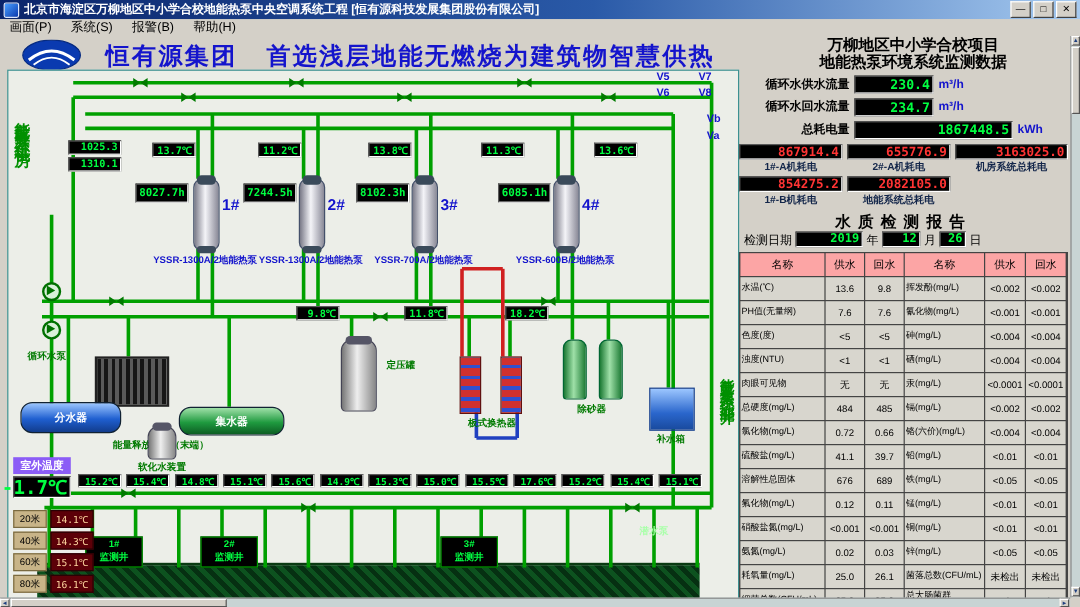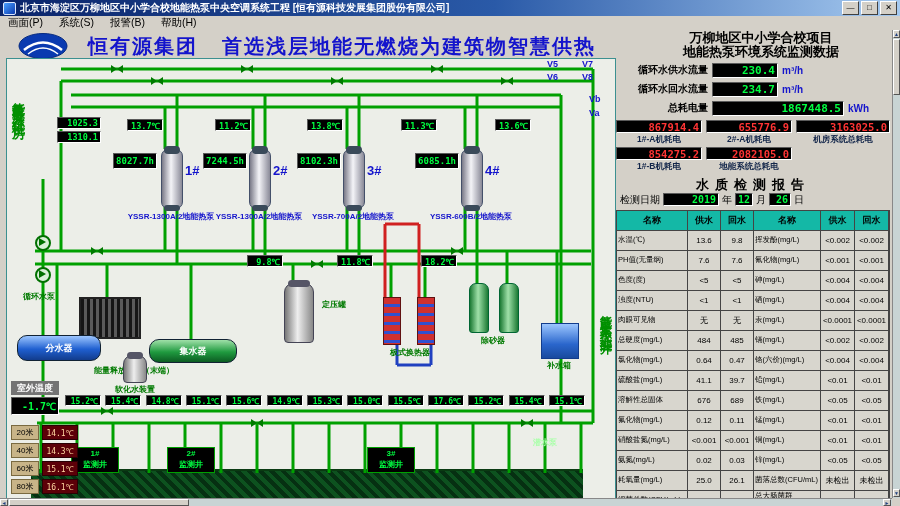--- a/index.html
+++ b/index.html
@@ -74,23 +74,23 @@
   .well-box{position:absolute;width:46px;height:24px;background:#000;border:1px solid #00a000;
     color:#00ff41;font-size:8px;line-height:11px;text-align:center;font-weight:bold;}
   .wt-row{position:absolute;left:58px;top:336px;width:520px;display:flex;justify-content:space-between;}
   .wt{width:36px;height:11px;font-size:8px;}
   .depth-panel{position:absolute;left:4px;top:366px;display:flex;flex-direction:column;gap:3px;}
   .depth-row{display:flex;gap:3px;}
   .depth-lbl{width:26px;height:13px;background:#c8b488;border:1px solid #7a6a40;color:#000;
     font-size:8px;display:flex;align-items:center;justify-content:center;}
   .depth-val{width:34px;height:13px;background:#5c0008;border:1px solid #2a0004;color:#ffd6a0;
     font-size:8px;font-family:"DejaVu Sans Mono",monospace;display:flex;align-items:center;justify-content:center;}
-  .out-lbl{position:absolute;left:4px;top:322px;width:48px;height:14px;background:#737373;color:#fff;
+  .out-lbl{position:absolute;left:4px;top:322px;width:48px;height:14px;background:#8b5cf6;color:#fff;
     font-size:9px;font-weight:bold;display:flex;align-items:center;justify-content:center;}
-  .out-val{position:absolute;left:4px;top:338px;width:48px;height:18px;font-size:10px;}
+  .out-val{position:absolute;left:4px;top:338px;width:48px;height:18px;font-size:16px;}
   
   .rpanel{position:absolute;left:616px;top:30px;width:276px;height:438px;}
   .flow-rows{position:absolute;left:0;top:2px;display:flex;flex-direction:column;gap:3px;}
   .flow-row{display:flex;align-items:center;gap:4px;height:16px;}
   .flow-lbl{width:92px;font-size:10px;font-weight:bold;color:#000;text-align:right;}
   .flow-row .led{width:66px;height:15px;font-size:11px;}
   .flow-row:nth-child(3) .led{width:132px;}
   .flow-unit{font-size:10px;font-weight:bold;color:#1414cc;}
   .em-grid{position:absolute;left:0;top:60px;display:grid;grid-template-columns:86px 86px 94px;gap:3px 4px;}
   .em-cell{display:flex;flex-direction:column;gap:1px;}
@@ -100,21 +100,21 @@
     font-weight:bold;color:#000;letter-spacing:6px;}
   .date-row{position:absolute;left:4px;top:133px;display:flex;gap:3px;font-size:10px;color:#000;}
   .date-row .led{height:13px;font-size:10px;}
   .wq-table{position:absolute;left:0;top:150px;width:272px;border:1px solid #444;background:#444;}
   .wq-row{display:grid;grid-template-columns:70px 32px 32px 66px 33px 33px;gap:1px;margin-bottom:1px;}
   .wq-row:last-child{margin-bottom:0;}
   .wq-c{background:#d8d6ce;min-height:19px;display:flex;align-items:center;font-size:8.5px;color:#000;
     padding:0 1px;overflow:hidden;box-sizing:border-box;}
   .wq-name{font-size:7.5px;line-height:8.5px;flex-wrap:wrap;}
   .wq-val{justify-content:center;font-size:8px;text-align:center;}
-  .wq-head .wq-c{justify-content:center;font-weight:bold;font-size:9px;background:#14b8a6;}
+  .wq-head .wq-c{justify-content:center;font-weight:normal;font-size:9px;background:#fca5a5;}
   
   .vscroll{position:absolute;left:892px;top:0;width:8px;height:468px;background:#c8d4d4;border-left:1px solid #888;box-sizing:border-box;}
   .hscroll{position:absolute;left:0;top:468px;width:892px;height:8px;background:#c8d4d4;border-top:1px solid #888;box-sizing:border-box;}
   .sb-btn{position:absolute;background:#d4d0c8;border:1px solid;border-color:#fff #555 #555 #fff;
     color:#204080;font-size:5px;line-height:6px;text-align:center;box-sizing:border-box;}
   .sb-thumb{position:absolute;background:#d4d0c8;border:1px solid;border-color:#fff #555 #555 #fff;box-sizing:border-box;}
   .sb-corner{position:absolute;left:892px;top:468px;width:8px;height:8px;background:#d4d0c8;}
 </style>
 </head>
 <body>
@@ -434,21 +434,21 @@
           </div>
 
       </div>
 
       <div class="wq-title">水质检测报告</div>
 
       <div class="date-row">
         <span>检测日期</span>
         <span class="led" style="width:56px;">2019</span>
         <span>年</span>
-        <span class="led" style="width:18px;">12</span>
+        <span class="led" style="width:32px;">12</span>
         <span>月</span>
         <span class="led" style="width:22px;">26</span>
         <span>日</span>
       </div>
 
       <div class="wq-table">
         <div class="wq-row wq-head">
           <span class="wq-c">名称</span>
           <span class="wq-c">供水</span>
           <span class="wq-c">回水</span>
@@ -506,22 +506,22 @@
             <span class="wq-c wq-name">总硬度(mg/L)</span>
             <span class="wq-c wq-val">484</span>
             <span class="wq-c wq-val">485</span>
             <span class="wq-c wq-name">镉(mg/L)</span>
             <span class="wq-c wq-val">&lt;0.002</span>
             <span class="wq-c wq-val">&lt;0.002</span>
           </div>
 
           <div class="wq-row">
             <span class="wq-c wq-name">氯化物(mg/L)</span>
-            <span class="wq-c wq-val">0.64</span>
-            <span class="wq-c wq-val">0.47</span>
+            <span class="wq-c wq-val">0.72</span>
+            <span class="wq-c wq-val">0.66</span>
             <span class="wq-c wq-name">铬(六价)(mg/L)</span>
             <span class="wq-c wq-val">&lt;0.004</span>
             <span class="wq-c wq-val">&lt;0.004</span>
           </div>
 
           <div class="wq-row">
             <span class="wq-c wq-name">硫酸盐(mg/L)</span>
             <span class="wq-c wq-val">41.1</span>
             <span class="wq-c wq-val">39.7</span>
             <span class="wq-c wq-name">铅(mg/L)</span>

